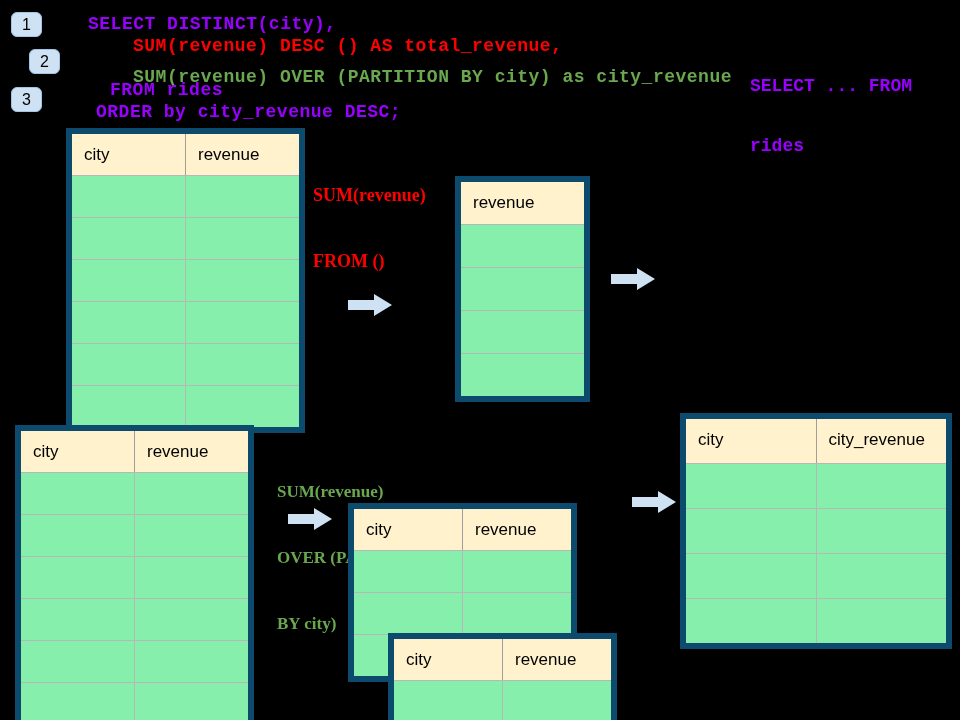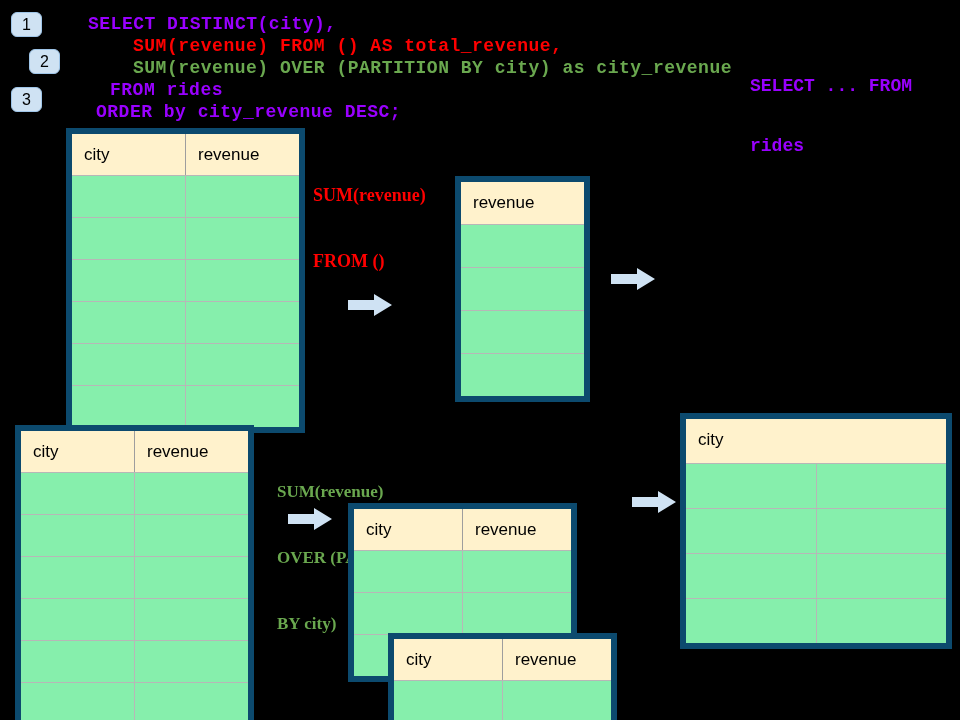--- a/index.html
+++ b/index.html
@@ -19,21 +19,21 @@
   #badge-2{left:29px;top:49px;}
   #badge-3{left:11px;top:87px;}
   
   .code-line{
     position:absolute;white-space:pre;
     font-family:"Liberation Mono","DejaVu Sans Mono",monospace;
     font-weight:bold;font-size:18px;letter-spacing:.5px;line-height:22px;
   }
   #sql-l0{left:88px;top:13px;}
   #sql-l1{left:133px;top:35px;}
-  #sql-l2{left:133px;top:57px;}
+  #sql-l2{left:133px;top:66px;}
   #sql-l3{left:110px;top:79px;}
   #sql-l4{left:96px;top:101px;}
   
   .side-note{
     position:absolute;left:750px;top:36px;
     font-family:"Liberation Mono","DejaVu Sans Mono",monospace;
     font-weight:bold;font-size:18px;line-height:20px;white-space:pre;
   }
   
   .annot{
@@ -72,21 +72,21 @@
   #arrow-4{left:288px;top:507px;}
 </style>
 </head>
 <body>
 
 <div class="badge" id="badge-1">1</div>
 <div class="badge" id="badge-2">2</div>
 <div class="badge" id="badge-3">3</div>
 
 <div class="code-line" id="sql-l0" style="color: rgb(153, 0, 255); text-align: center;">SELECT DISTINCT(city),</div>
-<div class="code-line" id="sql-l1" style="color: rgb(255, 0, 0);">SUM(revenue) FROM () AS total_revenue,</div>
+<div class="code-line" id="sql-l1" style="color: rgb(255, 0, 0);">SUM(revenue) DESC () AS total_revenue,</div>
 <div class="code-line" id="sql-l2" style="color: rgb(106, 168, 79);">SUM(revenue) OVER (PARTITION BY city) as city_revenue</div>
 <div class="code-line" id="sql-l3" style="color: rgb(153, 0, 255);">FROM rides</div>
 <div class="code-line" id="sql-l4" style="color: rgb(153, 0, 255);">ORDER by city_revenue DESC;</div>
 
 <div class="side-note" style="color: rgb(153, 0, 255);">
   <div>SELECT ... FROM</div>
   <div>rides</div>
 </div>
 
 <div class="annot" id="annot-total" style="color: rgb(255, 0, 0);">
@@ -205,20 +205,21 @@
       <div class="bcell"></div>
     </div>
     <div class="brow">
       <div class="bcell"></div>
       <div class="bcell"></div>
     </div>
   </div>
 <div class="dtable" id="t6">
     <div class="hrow">
       <div class="hcell">city</div>
+      <div class="hcell">city_revenue</div>
     </div>
     <div class="brow">
       <div class="bcell"></div>
       <div class="bcell"></div>
     </div>
     <div class="brow">
       <div class="bcell"></div>
       <div class="bcell"></div>
     </div>
     <div class="brow">

